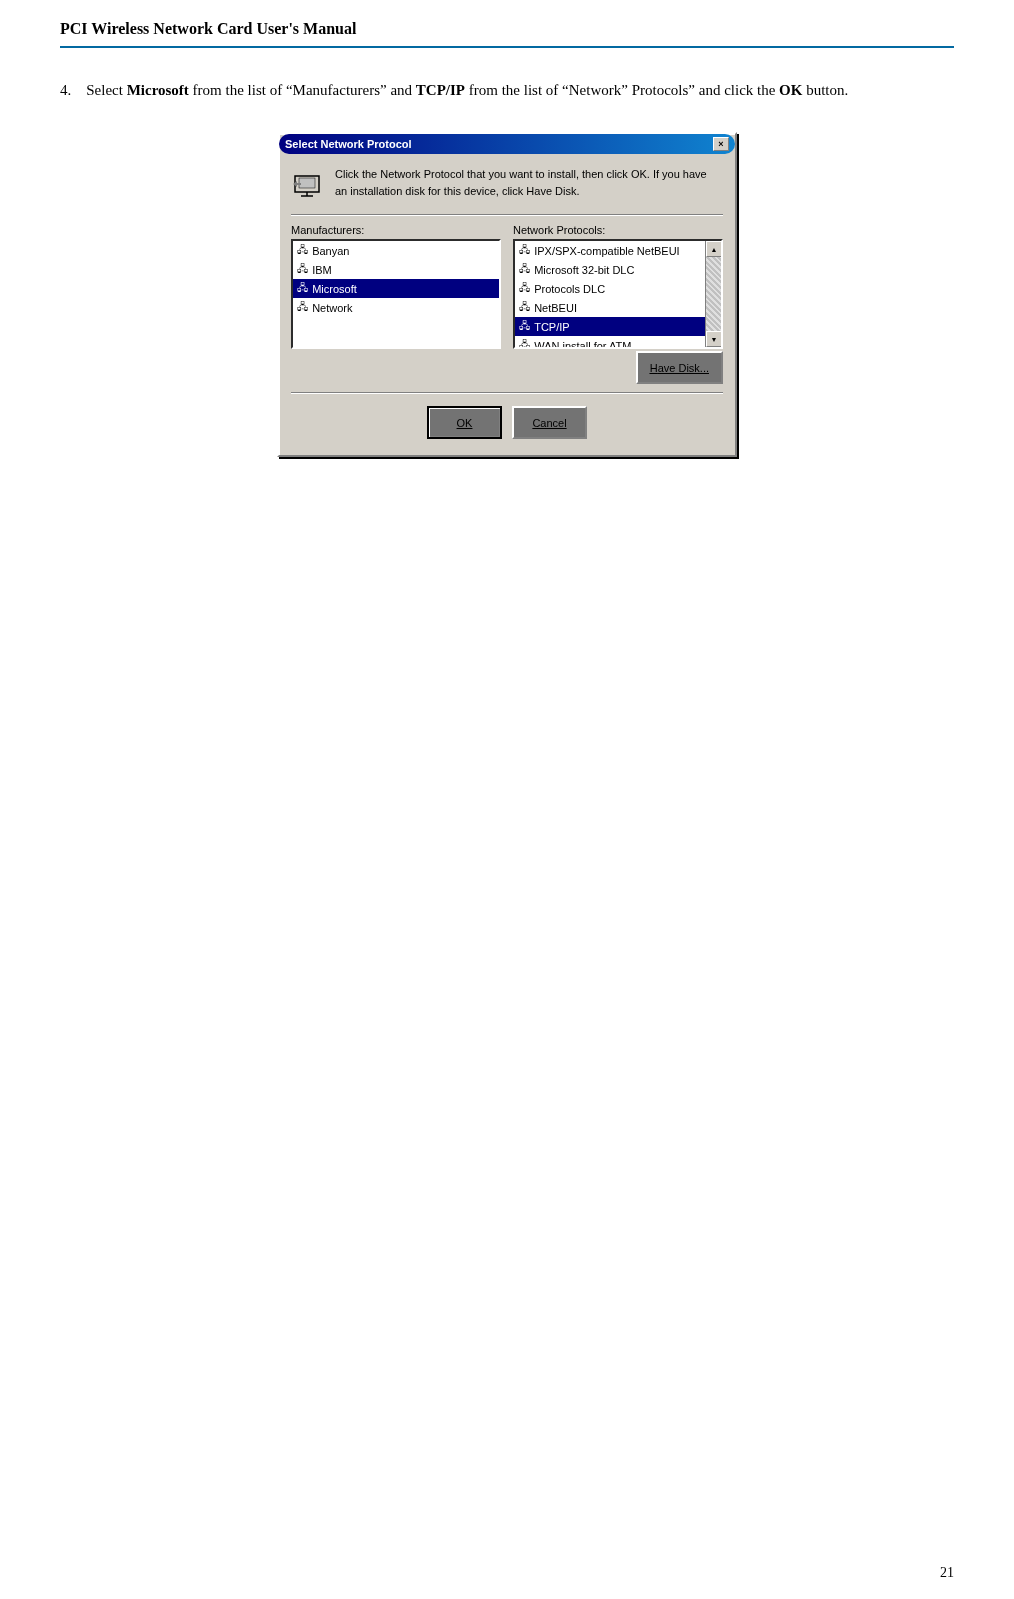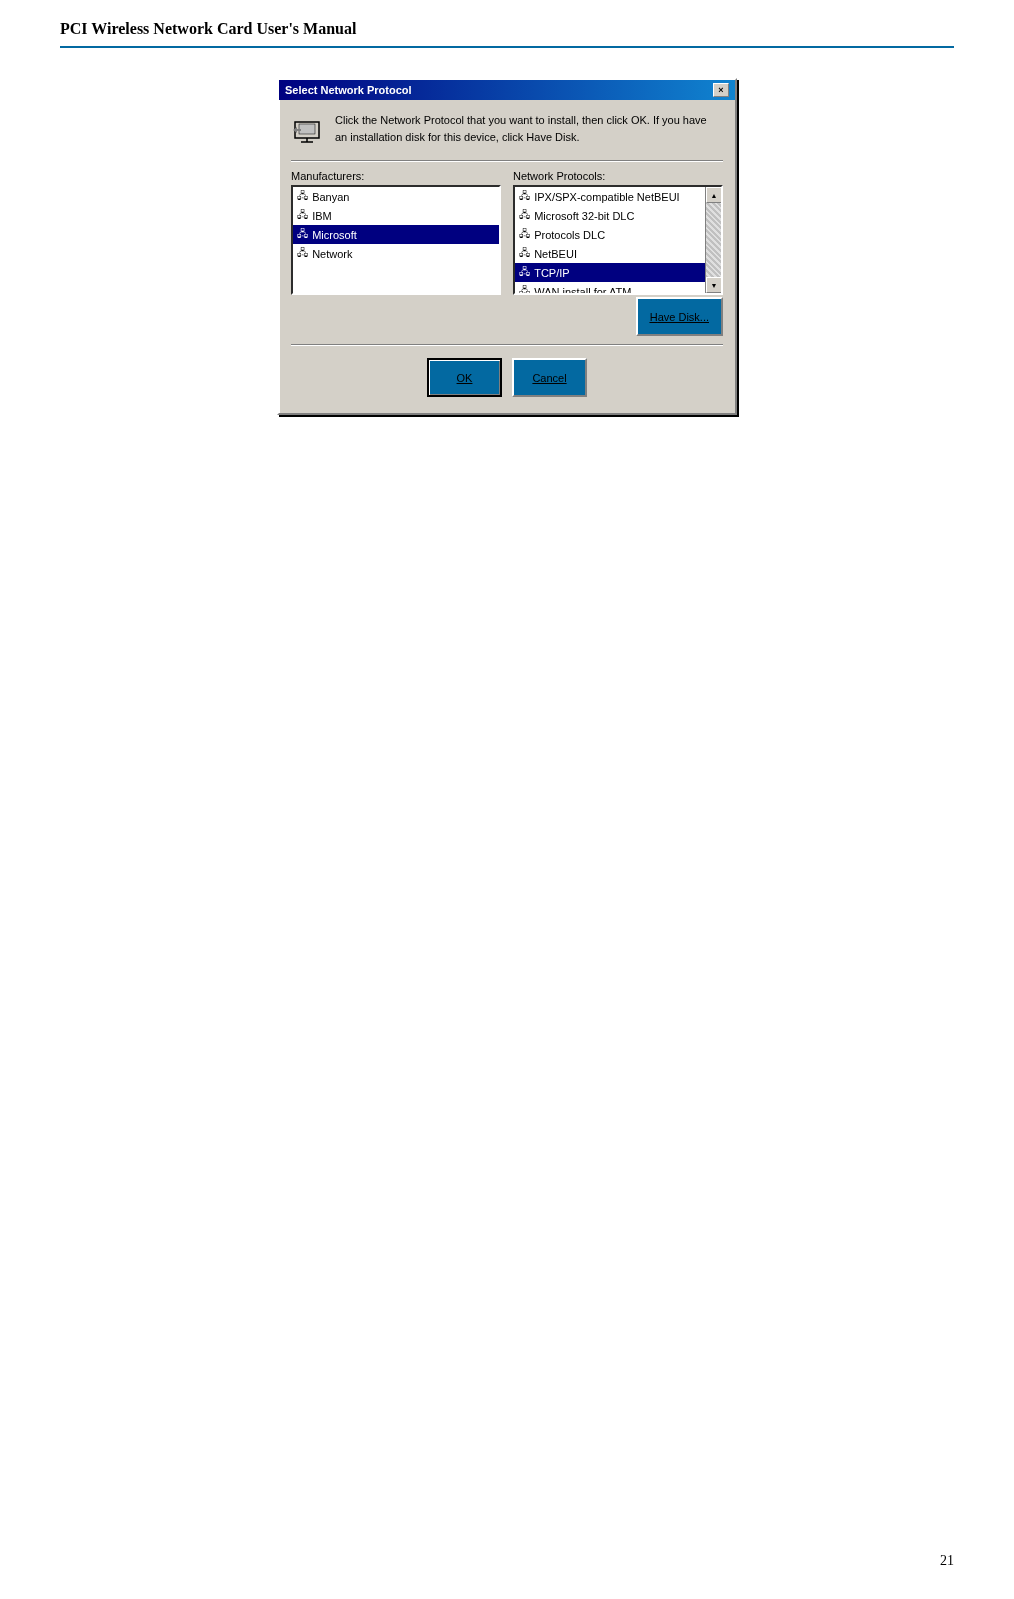--- a/index.html
+++ b/index.html
@@ -67,20 +67,21 @@
 
     .win-titlebar {
       background: linear-gradient(to right, #000080, #1084d0);
       color: #ffffff;
       padding: 3px 6px;
       display: flex;
       align-items: center;
       justify-content: space-between;
       font-size: 11px;
       font-weight: bold;
+      border-radius: 10px;
     }
 
     .win-titlebar-title {
       flex: 1;
     }
 
     .win-close-btn {
       width: 16px;
       height: 14px;
       background: #d4d0c8;
@@ -227,22 +228,22 @@
 
     .win-button-row {
       display: flex;
       justify-content: center;
       gap: 10px;
       padding: 4px 0;
     }
 
     .win-button {
       min-width: 75px;
-      height: 39px;
-      background: #0369a1;
+      height: 33px;
+      background: #737373;
       border: 2px solid #ffffff;
       border-right-color: #808080;
       border-bottom-color: #808080;
       font-size: 11px;
       font-family: 'MS Sans Serif', Arial, sans-serif;
       cursor: pointer;
       padding: 0 12px;
       position: relative;
     }
 
@@ -250,41 +251,46 @@
       border: 2px solid #000;
       box-shadow: inset 1px 1px 0 #ffffff, inset -1px -1px 0 #808080;
     }
 
     .win-button span {
       text-decoration: underline;
     }
 
     .page-number {
       position: absolute;
-      bottom: 30px;
+      bottom: 18px;
       right: 60px;
       font-size: 14px;
     }
 
     
     .net-icon {
       display: inline-block;
       font-size: 10px;
       position: relative;
     }
   </style>
 </head>
 <body>
 
 <div class="page-container">
 
   <div class="page-header">
     <span class="page-header-title">PCI Wireless Network Card User's Manual</span>
   </div>
 
+  <p class="content-paragraph">
+    <span class="step-number">4.</span>
+    &nbsp;&nbsp;
+    <span>Select </span><span class="bold-text">Microsoft</span><span> from the list of “Manufacturers” and </span><span class="bold-text">TCP/IP</span><span> from the list of “Network” Protocols” and click the </span><span class="bold-text">OK</span><span> button.</span>
+  </p>
 
   <div class="dialog-container">
     <div class="win-dialog">
 
       <div class="win-titlebar">
         <span class="win-titlebar-title">Select Network Protocol</span>
         <div class="win-close-btn">
           <span>×</span>
         </div>
       </div>

